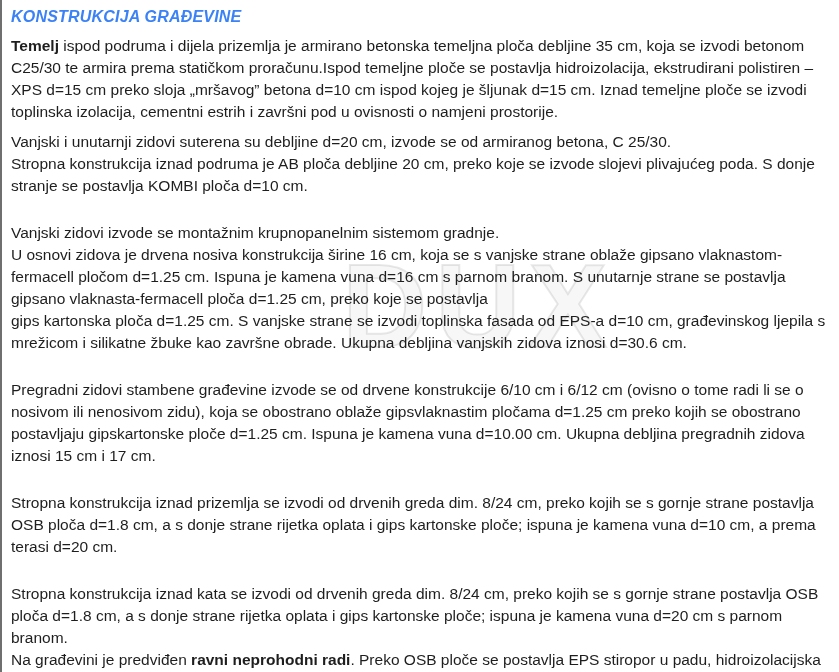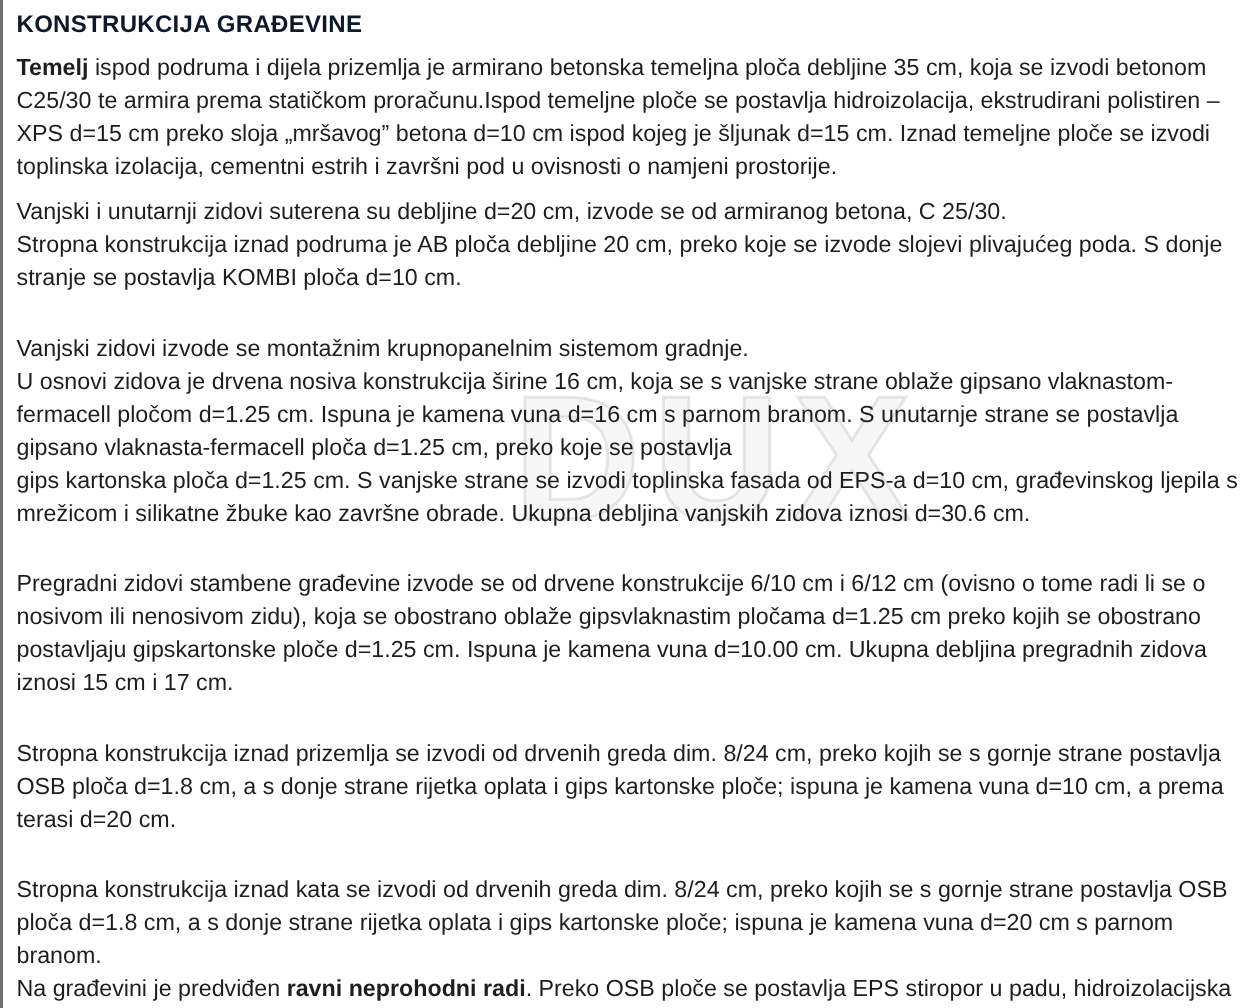--- a/index.html
+++ b/index.html
@@ -24,22 +24,23 @@
   }
   .content {
     position: relative;
     z-index: 1;
   }
   .doc-title {
     margin: 0 0 7px 0;
     font-size: 16px;
     line-height: 22px;
     font-weight: bold;
-    color: #0f172a;
+    color: #3b82f6;
     letter-spacing: 0.2px;
+    font-style: italic;
   }
   .para {
     margin: 0 0 25px 0;
     font-size: 15.5px;
     line-height: 22px;
     color: #1e1e1e;
     white-space: pre-wrap;
   }
   .para.tight {
     margin-bottom: 8px;

